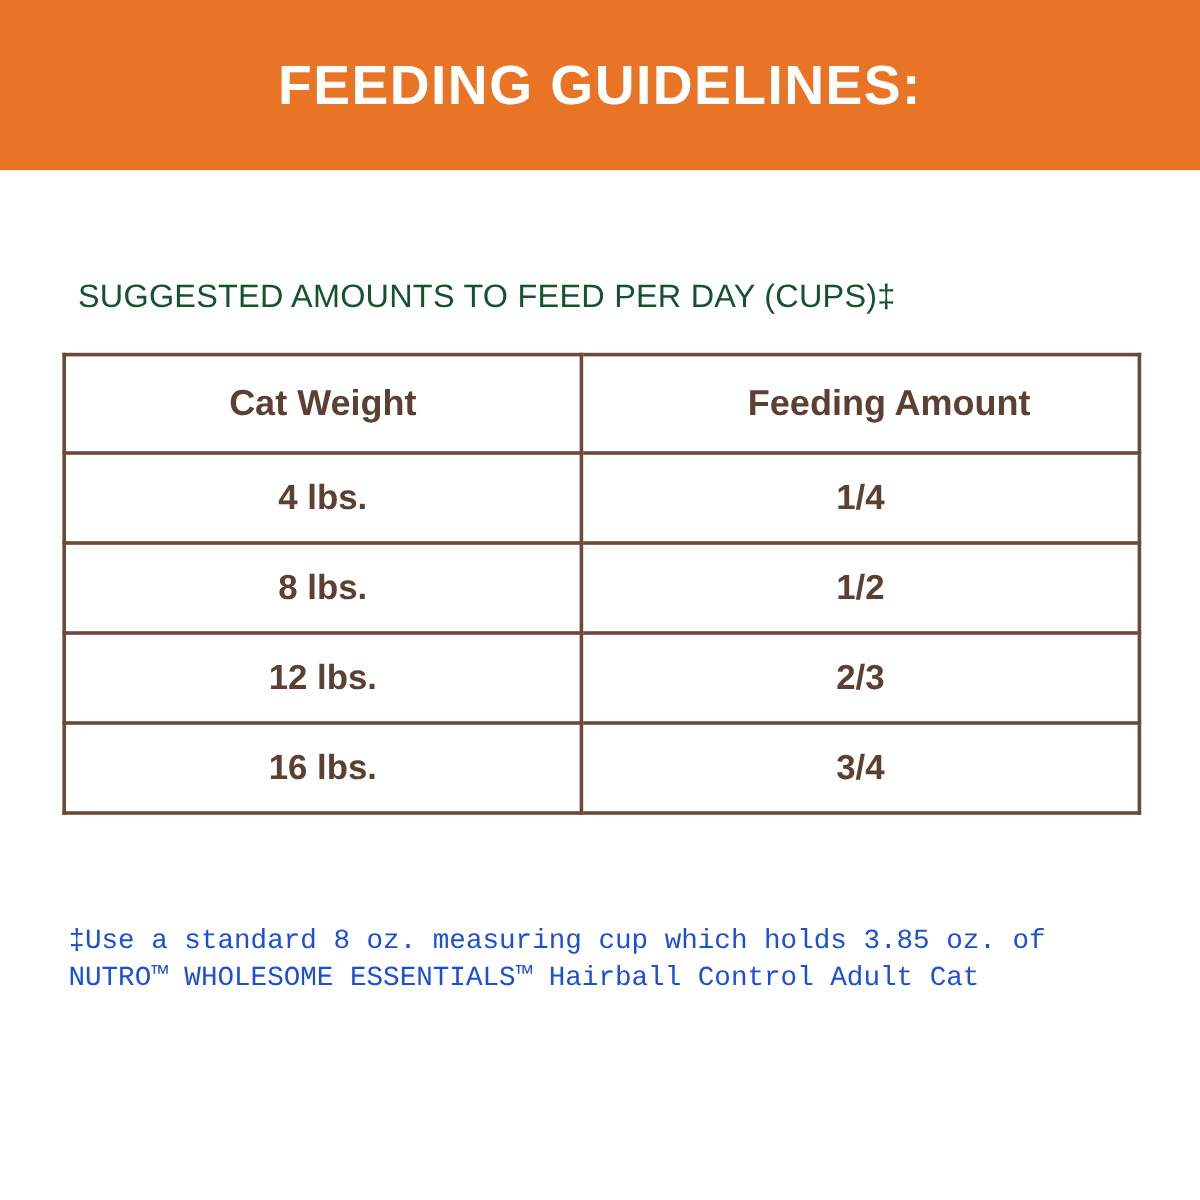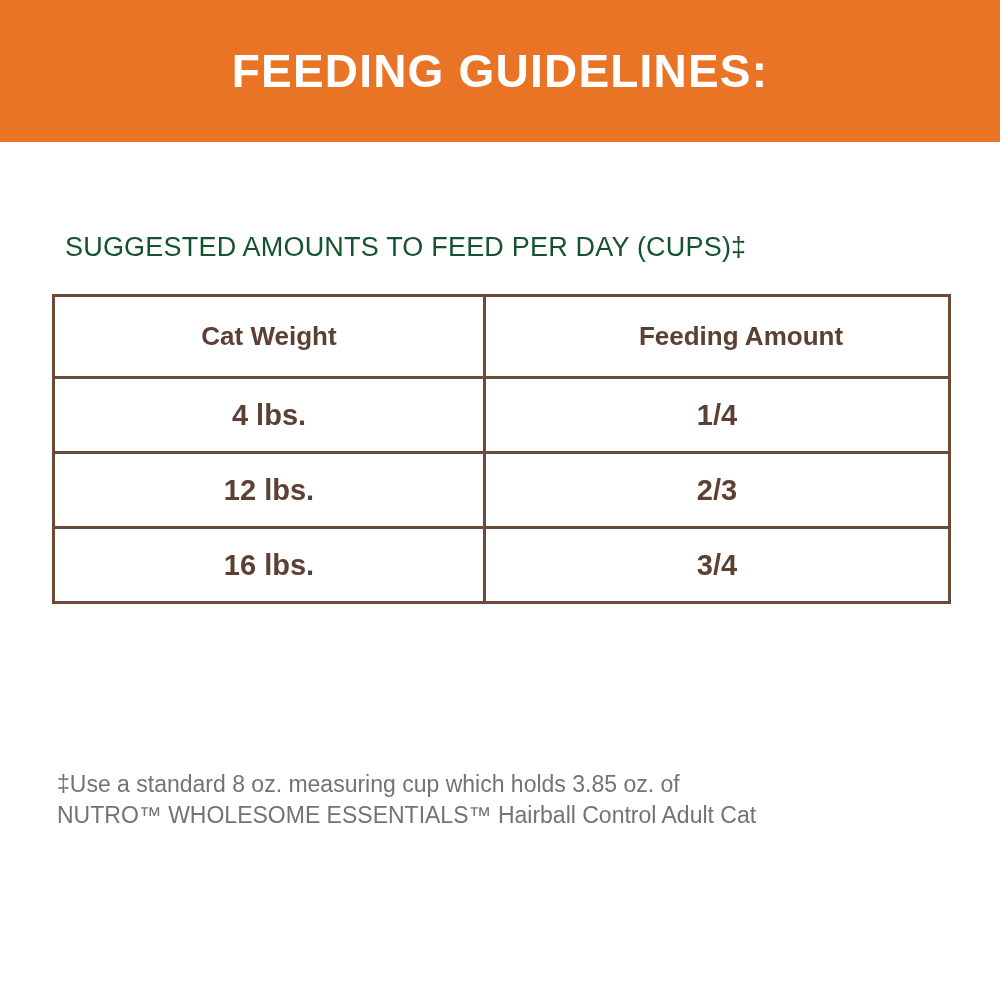--- a/index.html
+++ b/index.html
@@ -70,38 +70,39 @@
   .feeding-table td,
   .feeding-table th {
     border: 3px solid #6b4a3a;
     text-align: center;
     color: #5c4033;
     font-weight: bold;
     height: 75px;
     vertical-align: middle;
   }
   .feeding-table th {
-    font-size: 26px;
+    font-size: 30px;
     height: 82px;
   }
   .feeding-table td {
     font-size: 29px;
   }
   .col-weight { width: 431px; }
   .col-amount { width: 465px; padding-left: 48px; }
 
   
   .footnote {
     position: absolute;
     left: 57px;
     top: 627px;
     width: 880px;
-    color: #737373;
+    color: #1d4ed8;
     font-size: 23px;
     line-height: 1.35;
+    font-family: Liberation Mono, monospace;
   }
   .footnote span { display: block; }
 </style>
 </head>
 <body>
 
 <div class="page">
 
   <div class="header-banner">
     <div class="header-title">FEEDING GUIDELINES:</div>
@@ -117,20 +118,24 @@
           <th class="col-weight">Cat Weight</th>
           <th class="col-amount">Feeding Amount</th>
         </tr>
       </thead>
       <tbody>
         <tr>
           <td>4 lbs.</td>
           <td>1/4</td>
         </tr>
         <tr>
+          <td>8 lbs.</td>
+          <td>1/2</td>
+        </tr>
+        <tr>
           <td>12 lbs.</td>
           <td>2/3</td>
         </tr>
         <tr>
           <td>16 lbs.</td>
           <td>3/4</td>
         </tr>
       </tbody>
     </table>
 

